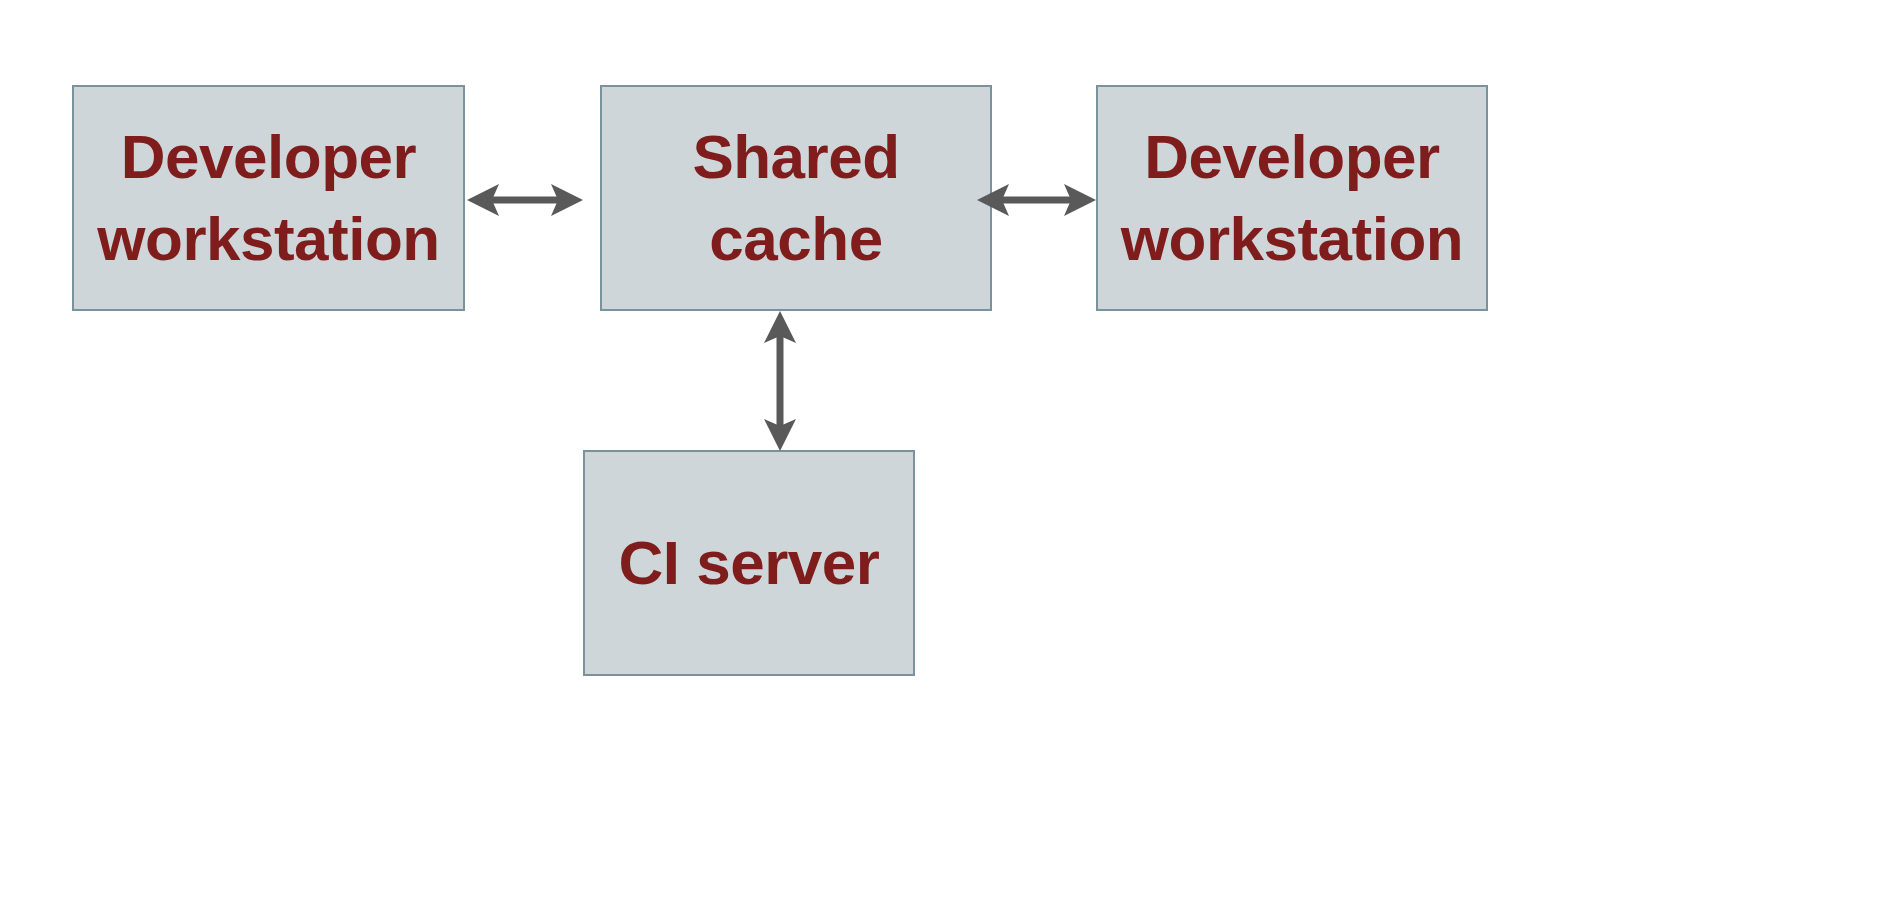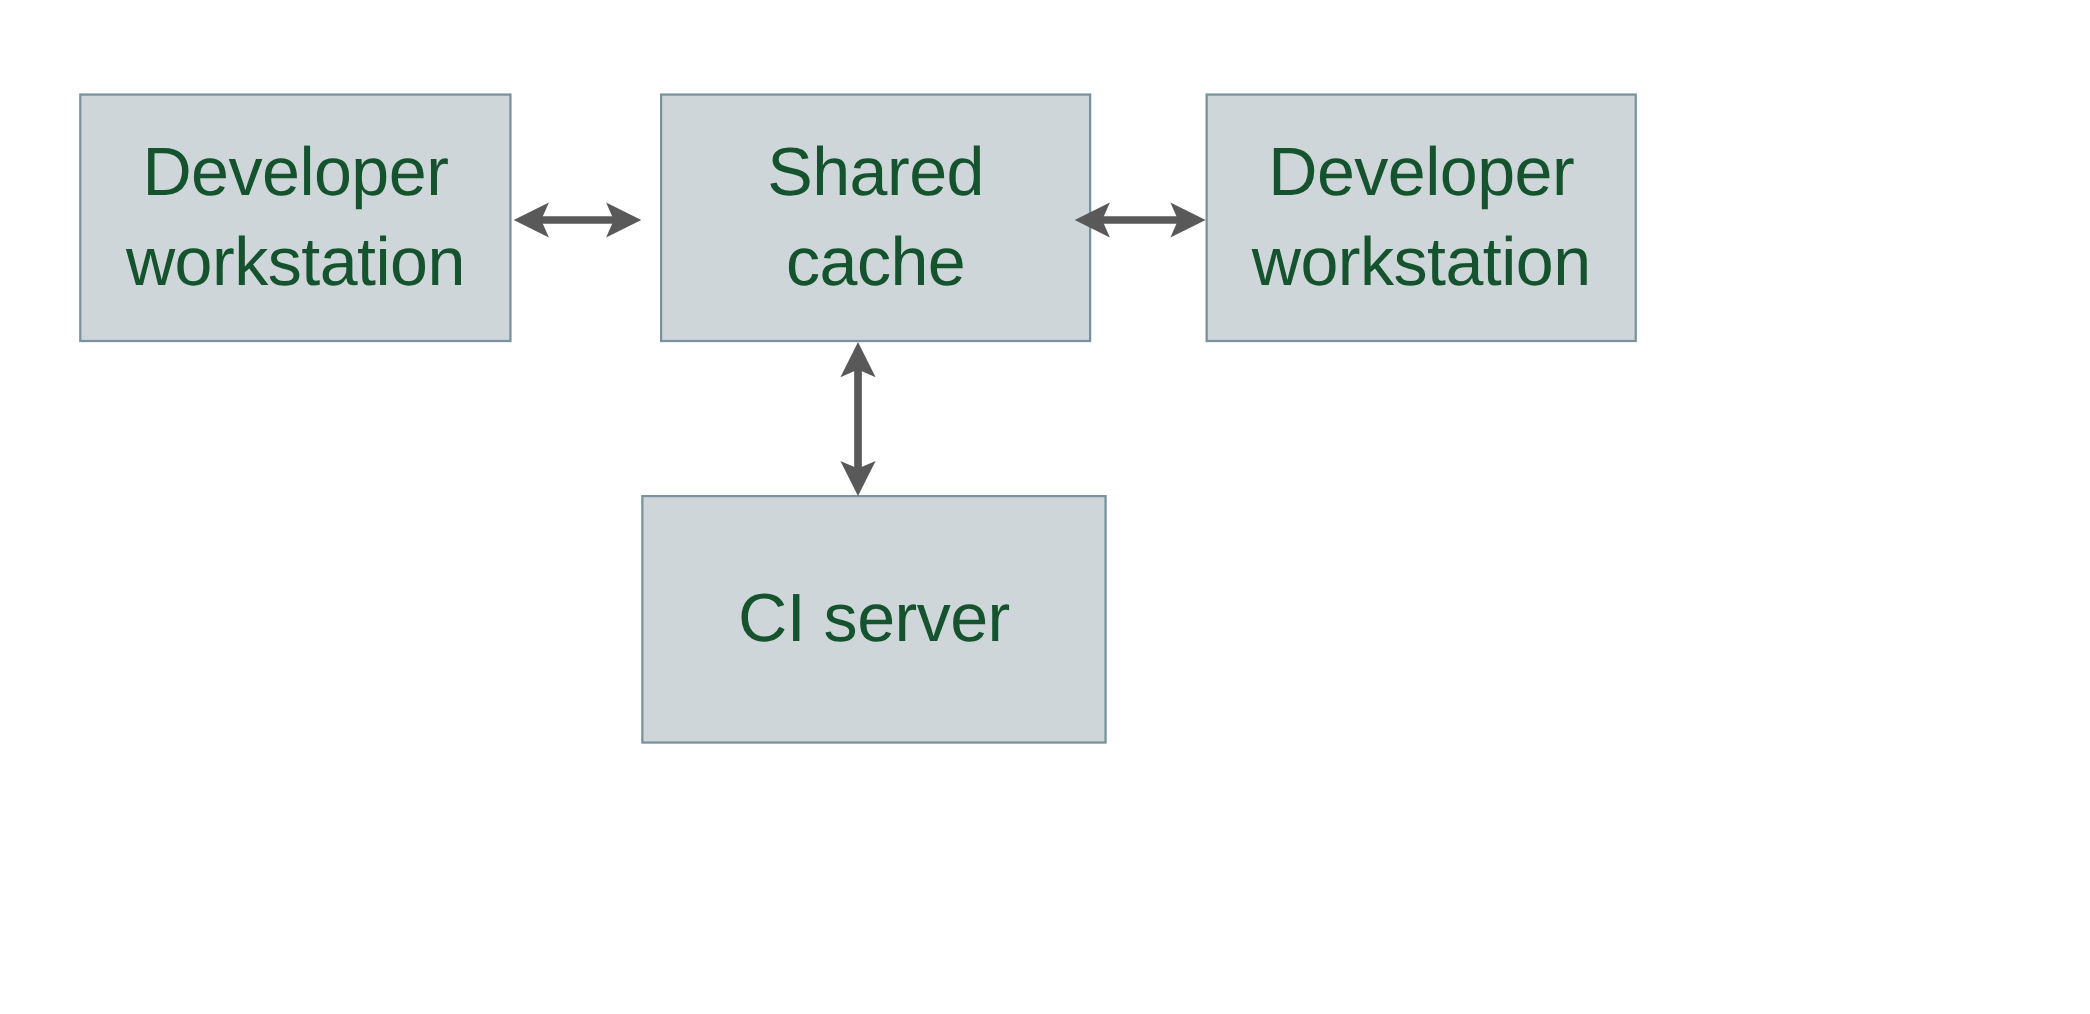--- a/index.html
+++ b/index.html
@@ -25,30 +25,30 @@
     border: 2px solid #7a929e;
     display: flex;
     align-items: center;
     justify-content: center;
     text-align: center;
   }
   .node-label {
     font-family: "Liberation Sans", sans-serif;
     font-size: 62px;
     line-height: 1.32;
-    color: #14532d;
-    font-weight: 400;
+    color: #7f1d1d;
+    font-weight: 700;
     letter-spacing: -0.5px;
     white-space: pre-line;
     padding: 0 6px;
   }
   #node-dev-left  { left: 72px;   top: 85px;  width: 393px; height: 226px; }
   #node-cache     { left: 600px;  top: 85px;  width: 392px; height: 226px; }
   #node-dev-right { left: 1096px; top: 85px;  width: 392px; height: 226px; }
-  #node-ci        { left: 583px;  top: 450px; width: 423px; height: 226px; }
+  #node-ci        { left: 583px;  top: 450px; width: 332px; height: 226px; }
 
   .connector {
     position: absolute;
     overflow: visible;
   }
   #conn-left  { left: 465px; top: 160px; width: 120px; height: 80px; }
   #conn-right { left: 975px; top: 160px; width: 123px; height: 80px; }
   #conn-down  { left: 740px; top: 309px; width: 80px; height: 144px; }
 </style>
 </head>

